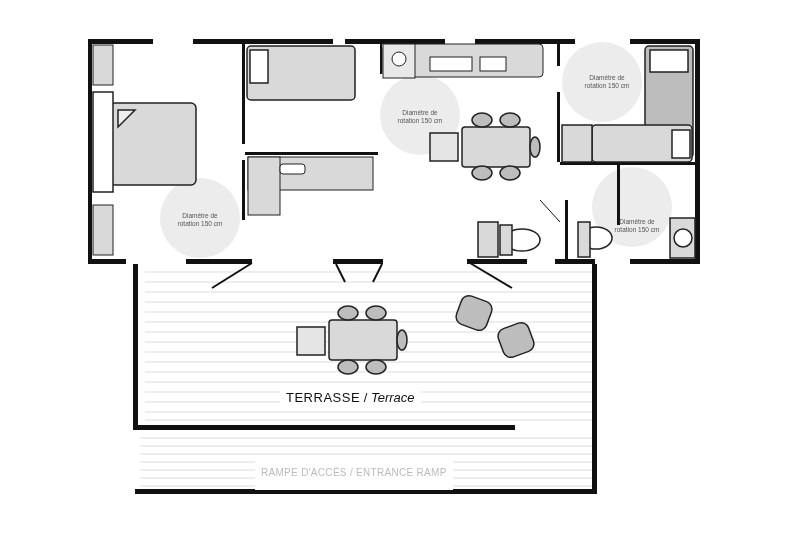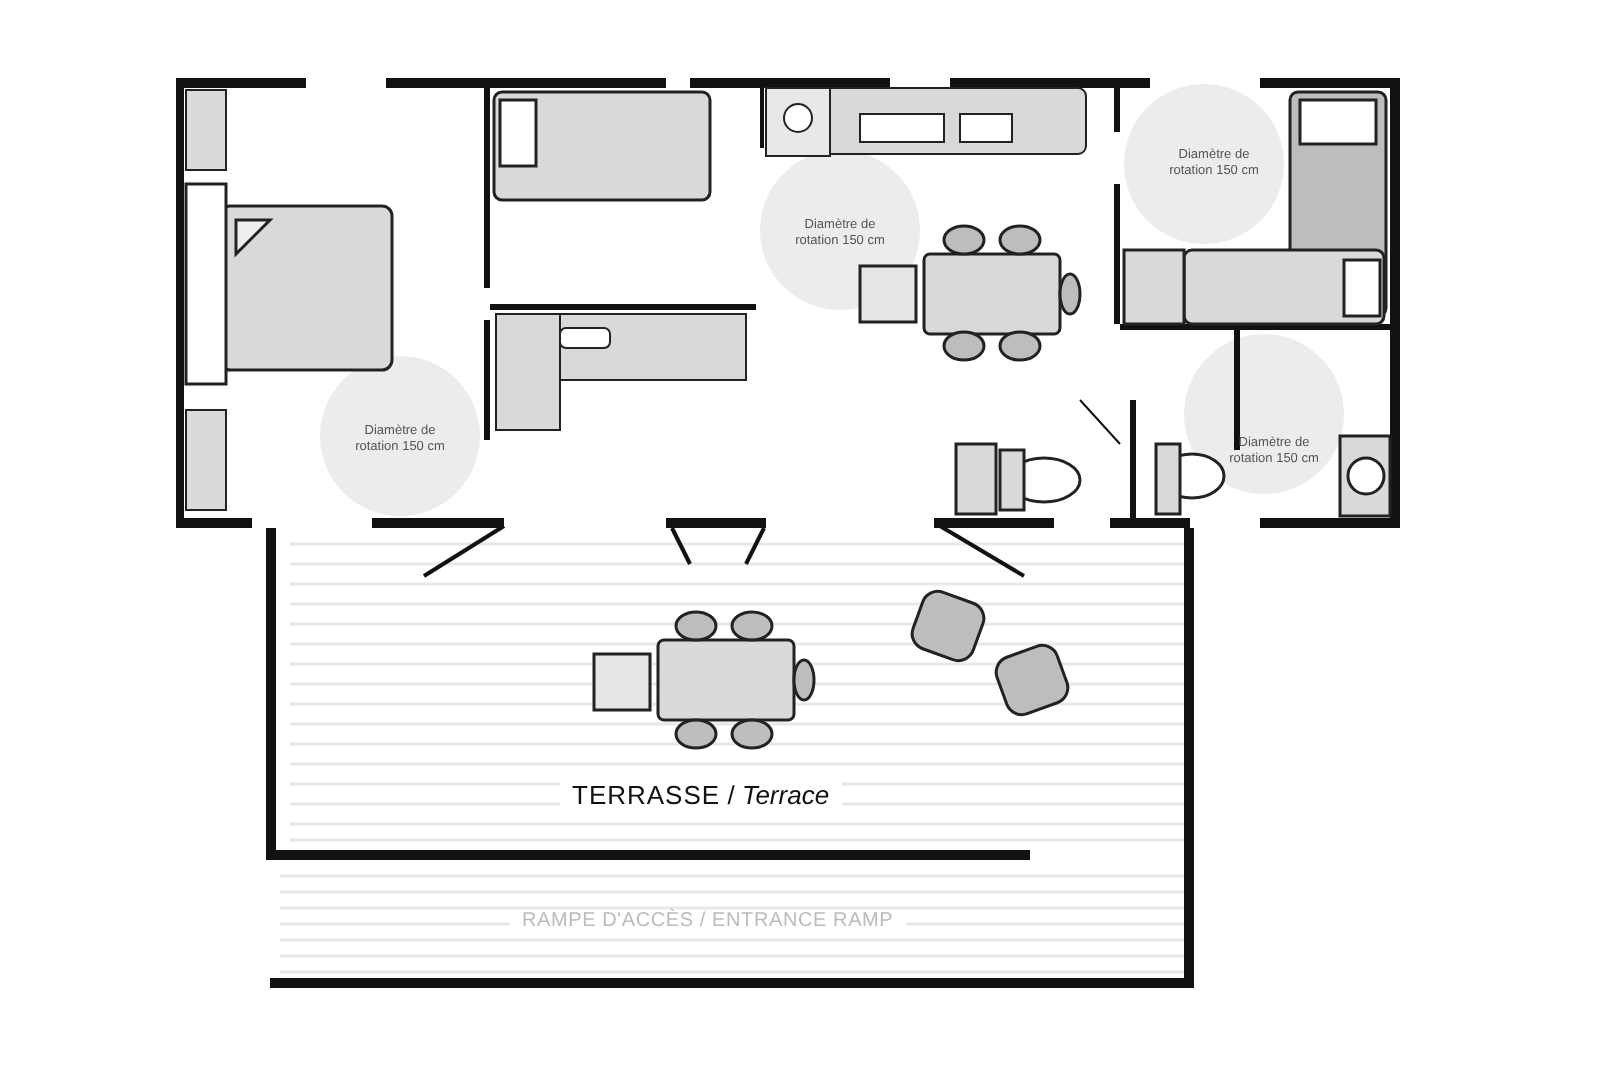--- a/index.html
+++ b/index.html
@@ -2,21 +2,21 @@
 <html><head>
 <meta charset="utf-8">
 <style>
   html, body { margin:0; padding:0; background:#ffffff; }
   body { width:800px; height:533px; position:relative; overflow:hidden; font-family:"Liberation Sans", sans-serif; }
   svg { position:absolute; left:0; top:0; }
   .lbl { position:absolute; font-size:6.5px; color:#555; text-align:center; line-height:8px; width:70px; }
   .terr { position:absolute; left:280px; top:390px; font-size:13px; color:#111; background:#fff; padding:0 6px; }
   .terr b { font-weight:normal; letter-spacing:0.5px; }
   .terr i { font-style:italic; font-weight:normal; }
-  .ramp { position:absolute; left:255px; top:455px; font-size:10px; color:#bbb; background:#fff; padding:0 6px; letter-spacing:0.3px; }
+  .ramp { position:absolute; left:255px; top:455px; font-size:10px; color:#bbb; background:#fff; padding:12px 6px; letter-spacing:0.3px; }
 </style>
 </head>
 <body>
 
 <svg width="800" height="533" viewBox="0 0 800 533">
 
   <g stroke="#e8e8e8" stroke-width="1.5">
     <line x1="145" y1="272" x2="592" y2="272"></line>
       <line x1="145" y1="282" x2="592" y2="282"></line>
     <line x1="145" y1="292" x2="592" y2="292"></line>

